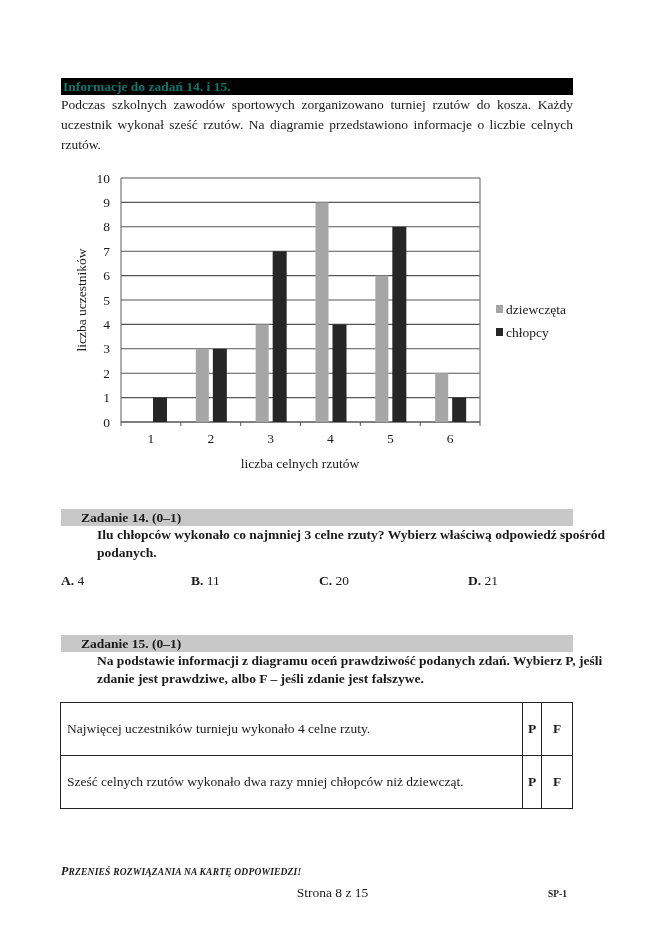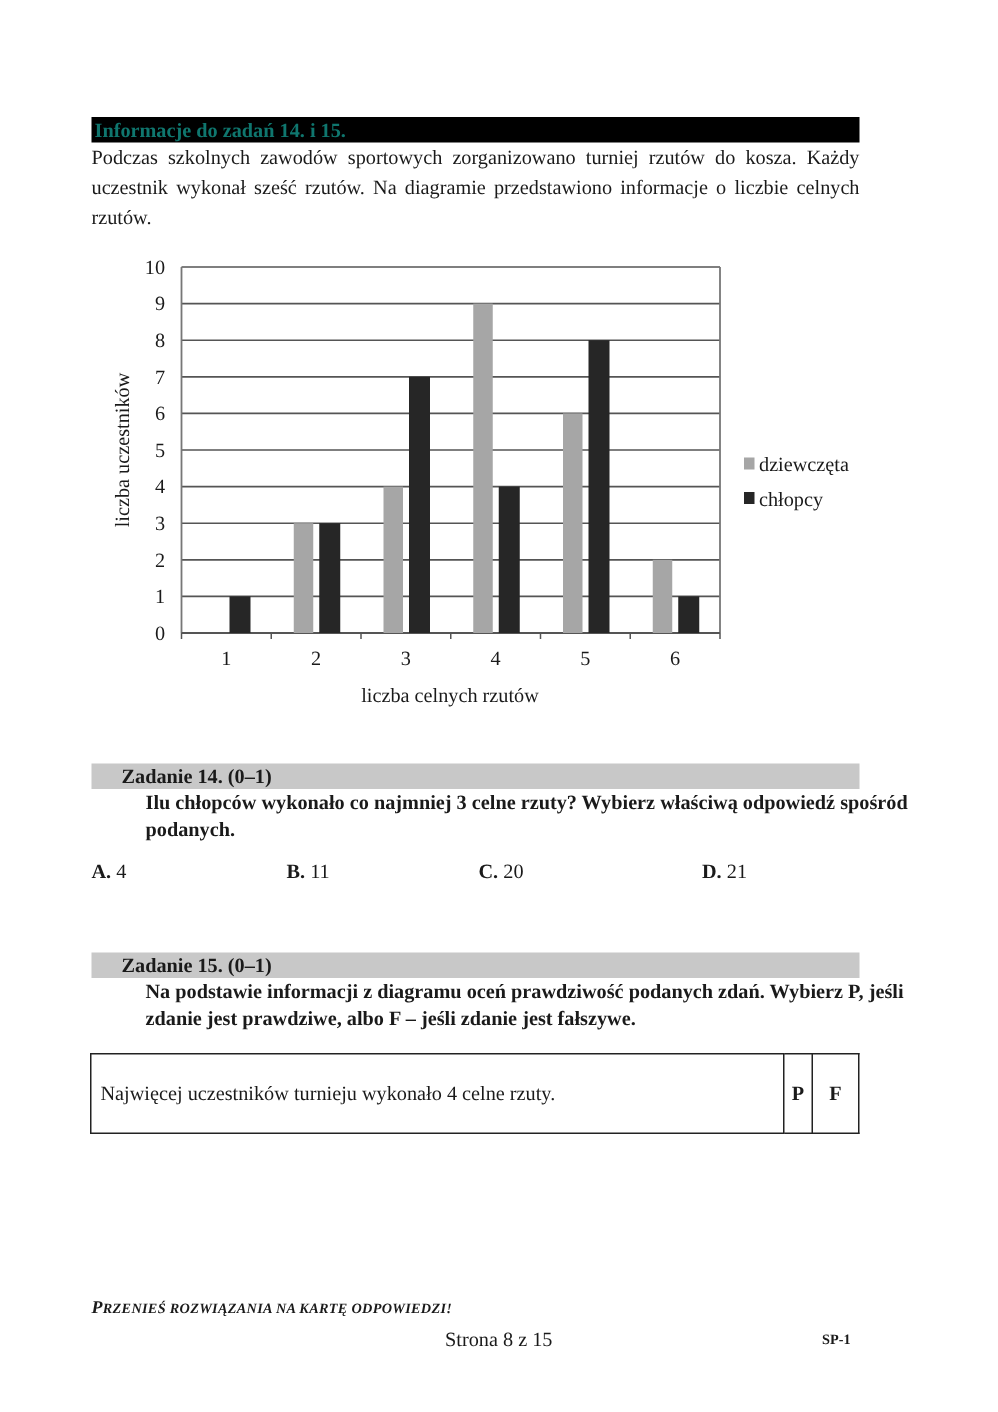--- a/index.html
+++ b/index.html
@@ -106,18 +106,23 @@
 <div class="abs task-header" style="top:635px;">Zadanie 15. (0–1)</div>
 <div class="abs task-q" style="top:652px;">Na podstawie informacji z diagramu oceń prawdziwość podanych zdań. Wybierz P, jeśli zdanie jest prawdziwe, albo F – jeśli zdanie jest fałszywe.</div>
 
 <table class="tf">
   <tbody>
       <tr>
     <td>Najwięcej uczestników turnieju wykonało 4 celne rzuty.</td>
     <td class="pf">P</td>
     <td class="pf" style="width:30px">F</td>
   </tr>
+  <tr>
+    <td>Sześć celnych rzutów wykonało dwa razy mniej chłopców niż dziewcząt.</td>
+    <td class="pf">P</td>
+    <td class="pf" style="width:30px">F</td>
+  </tr>
 </tbody>
   </table>
 
 <div class="abs footer-note"><span>P</span><span class="sc">RZENIEŚ ROZWIĄZANIA NA KARTĘ ODPOWIEDZI!</span></div>
 <div class="abs page-num">Strona 8 z 15</div>
 <div class="abs code">SP-1</div>
 
 </body></html>

